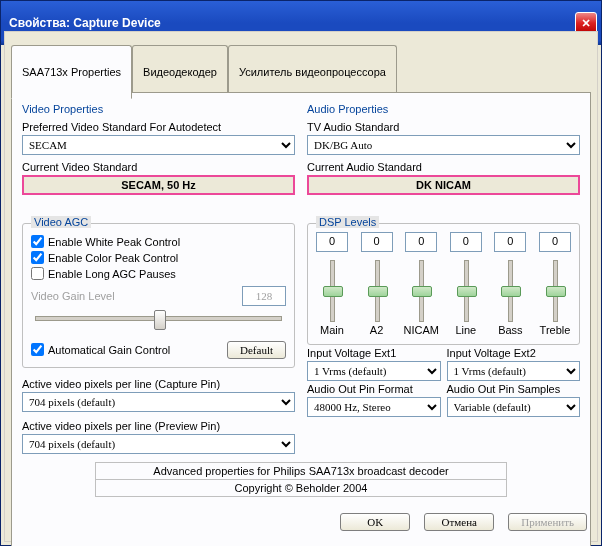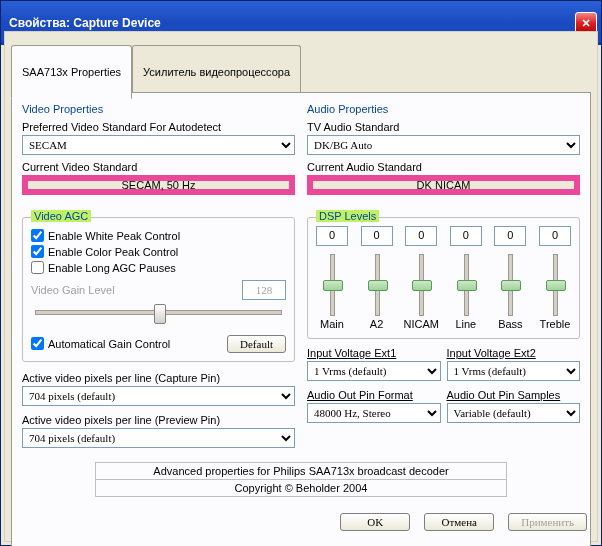--- a/index.html
+++ b/index.html
@@ -10,32 +10,32 @@
 .client{position:absolute;left:3px;right:3px;top:30px;bottom:3px;background:#ece9d8;border:1px solid #d4d0c8;}
 .tabs{display:flex;padding:6px 6px 0 6px;}
 .tab{padding:20px 10px;border:1px solid #9c9a8c;border-bottom:none;background:#ece9d8;margin-right:0;border-top-left-radius:3px;border-top-right-radius:3px;position:relative;top:7px;cursor:pointer;}
 .tab.active{background:#fcfcfe;border-bottom:1px solid #fcfcfe;z-index:2;}
 .tabpanel{margin:0 6px 6px 6px;border:1px solid #9c9a8c;background:#fcfcfe;padding:10px;height:477px;box-sizing:border-box;display:flex;gap:12px;position:relative;}
 .col{flex:1;display:flex;flex-direction:column;}
 .section-title{color:#05449b;margin-bottom:4px;}
 .label{margin:2px 0 2px 0;}
 select,input[type=text]{font:11px Tahoma;border:1px solid #7e9db9;background:#fff;padding:1px 2px;height:20px;box-sizing:border-box;}
 select{width:100%;}
-.readonly{border:6px solid #ec4899;background:#ece9d8;height:20px;box-sizing:border-box;display:flex;align-items:center;justify-content:center;margin-bottom:16px;}
+.readonly{border:2px solid #ec4899;background:#ece9d8;height:20px;box-sizing:border-box;display:flex;align-items:center;justify-content:center;margin-bottom:22px;font-weight:bold;}
 .group{border:1px solid #c0c0c0;border-radius:3px;padding:8px 8px 8px 8px;margin-top:6px;position:relative;}
-.group-legend{position:absolute;top:-8px;left:8px;background:#bef264;padding:0 3px;color:#05449b;}
+.group-legend{position:absolute;top:-8px;left:8px;background:#e5e5e5;padding:0 3px;color:#05449b;}
 .chk{display:flex;align-items:center;margin:3px 0;}
 .chk input{margin:0 4px 0 0;}
 .disabled{color:#a0a0a0;}
 .btn{border:1px solid #7e7e7e;border-radius:3px;background:linear-gradient(#fff,#ece9d8);padding:2px 12px;font:11px Tahoma;cursor:pointer;}
 .btn:disabled{color:#a0a0a0;cursor:default;}
 .slider-h{width:100%;height:24px;position:relative;}
 .slider-h .track{position:absolute;left:4px;right:4px;top:10px;height:3px;background:#d4d0c8;border:1px solid #9c9a8c;}
 .slider-h .thumb{position:absolute;top:4px;width:10px;height:18px;background:linear-gradient(#fff,#d4d0c8);border:1px solid #7e7e7e;border-radius:2px;}
-.row2{display:flex;gap:6px;margin-top:6px;text-decoration:underline;}
+.row2{display:flex;gap:6px;}
 .row2>div{flex:1;}
 .dsp{display:flex;gap:6px;justify-content:space-between;}
 .dsp-col{display:flex;flex-direction:column;align-items:center;width:32px;}
 .dsp-val{width:30px;height:18px;border:1px solid #7e9db9;background:#fff;text-align:center;line-height:16px;margin-bottom:4px;font-size:11px;}
 .vs{width:22px;height:64px;position:relative;margin:2px 0;}
 .vs .vtrack{position:absolute;left:9px;top:2px;width:3px;height:60px;background:#d4d0c8;border:1px solid #9c9a8c;}
 .vs .vthumb{position:absolute;left:2px;width:18px;height:9px;background:linear-gradient(#cfe8c7,#9fd49b);border:1px solid #5a9a58;border-radius:2px;}
 .footer-lines{position:absolute;left:0;right:0;bottom:44px;text-align:center;}
 .footer-lines .line{border:1px solid #c0c0c0;margin:0 90px;padding:2px 0;}
 .btnbar{position:absolute;right:10px;bottom:10px;display:flex;gap:14px;}
@@ -45,20 +45,21 @@
 <body>
 
 <div class="window">
   <div class="titlebar">
     <span class="titlebar-text">Свойства: Capture Device</span>
     <div class="closebtn">✕</div>
   </div>
   <div class="client">
     <div class="tabs">
       <div class="tab active">SAA713x Properties</div>
+      <div class="tab">Видеодекодер</div>
       <div class="tab">Усилитель видеопроцессора</div>
     </div>
     <div class="tabpanel">
 
       <div class="col">
         <div class="section-title">Video Properties</div>
         <div class="label">Preferred Video Standard For Autodetect</div>
         <select><option>SECAM</option></select>
         <div class="label" style="margin-top:6px">Current Video Standard</div>
         <div class="readonly">SECAM, 50 Hz</div>

